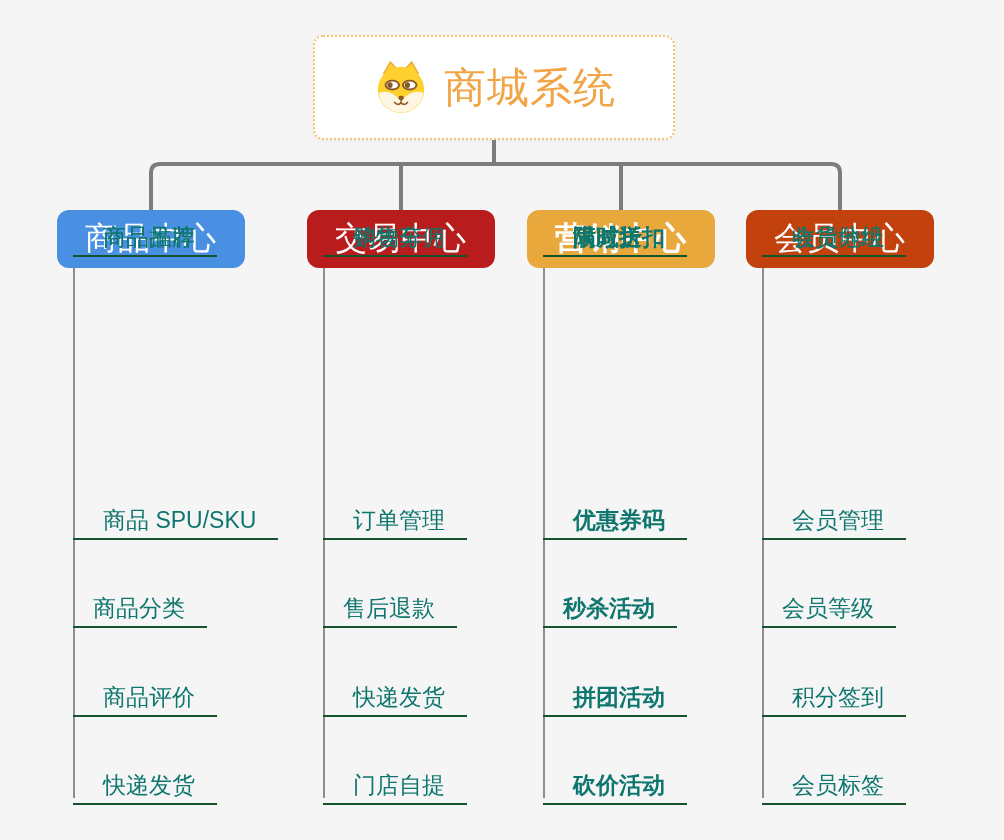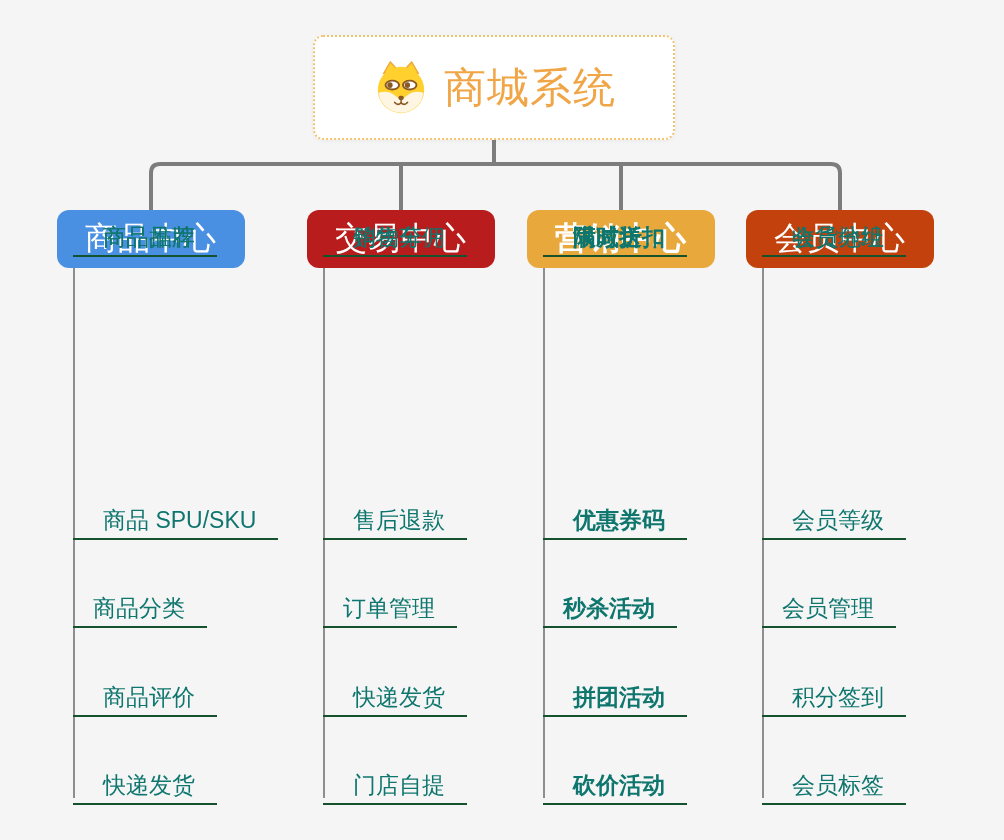--- a/index.html
+++ b/index.html
@@ -142,43 +142,43 @@
     <div class="leaf">商品分类</div>
     <div class="leaf">商品评价</div>
     <div class="leaf">快递发货</div>
     <div class="leaf">商品推荐</div>
     <div class="leaf">商品品牌</div>
   </div>
 
   <div class="col col-2">
     <div class="hdr" style="background-color: #b91c1c;">交易中心</div>
     <div class="spine"></div>
+    <div class="leaf">订单管理</div>
     <div class="leaf">售后退款</div>
-    <div class="leaf">订单管理</div>
     <div class="leaf">快递发货</div>
     <div class="leaf">门店自提</div>
     <div class="leaf">购物车</div>
     <div class="leaf">销售分佣</div>
   </div>
 
   <div class="col col-3">
     <div class="hdr" style="background-color: rgb(233, 168, 60);">营销中心</div>
     <div class="spine"></div>
     <div class="leaf">优惠券码</div>
     <div class="leaf">秒杀活动</div>
     <div class="leaf">拼团活动</div>
     <div class="leaf">砍价活动</div>
     <div class="leaf">限时折扣</div>
     <div class="leaf">满减送</div>
   </div>
 
   <div class="col col-4">
     <div class="hdr" style="background-color: #c2410c;">会员中心</div>
     <div class="spine"></div>
+    <div class="leaf">会员管理</div>
     <div class="leaf">会员等级</div>
-    <div class="leaf">会员管理</div>
     <div class="leaf">积分签到</div>
     <div class="leaf">会员标签</div>
     <div class="leaf">会员分组</div>
     <div class="leaf">收货地址</div>
   </div>
 
 </div>
 
 </body></html>

